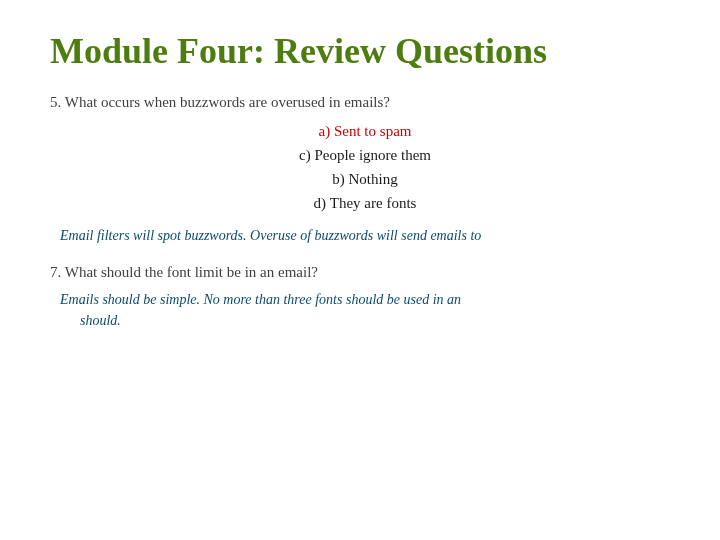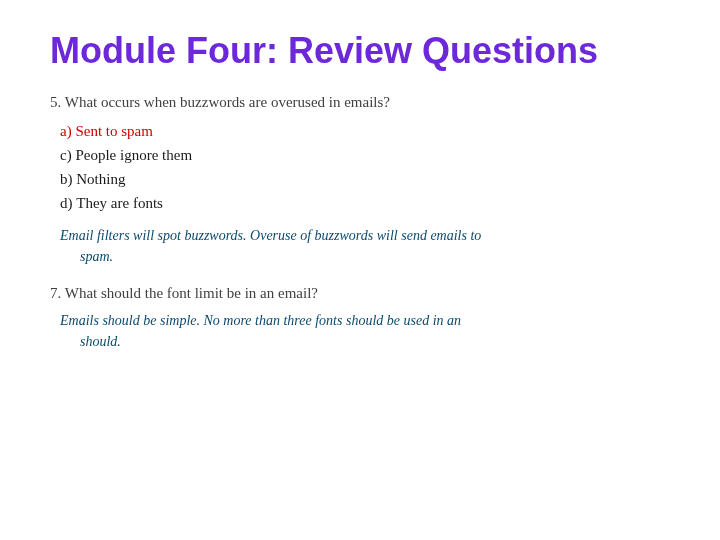--- a/index.html
+++ b/index.html
@@ -19,36 +19,37 @@
     .page {
       width: 720px;
       height: 540px;
       padding: 30px 50px 30px 50px;
       background: #ffffff;
     }
 
     .title {
       font-size: 36px;
       font-weight: bold;
-      color: #6d28d9;
+      color: #4d7c0f;
       margin-bottom: 22px;
-      font-family: Liberation Sans, sans-serif;
+      font-family: Liberation Serif, serif;
     }
 
     .question {
       font-size: 15px;
       color: #404040;
       margin-bottom: 8px;
       font-family: 'Times New Roman', Times, serif;
     }
 
     .options-list {
       list-style: none;
       margin-bottom: 10px;
       padding-left: 10px;
+      text-align: center;
     }
 
     .options-list li {
       font-size: 15px;
       color: #1a1a1a;
       line-height: 1.6;
       font-family: 'Times New Roman', Times, serif;
     }
 
     .option-a {
@@ -104,21 +105,20 @@
     <li>
       <span class="option-b">b)&nbsp;</span><span class="option-b">Nothing</span>
     </li>
     <li>
       <span class="option-d">d)&nbsp;</span><span class="option-d">They are fonts</span>
     </li>
   </ul>
 
   <div class="explanation">
     <span>Email filters will spot buzzwords. Overuse of buzzwords will send emails to</span>
-    <span class="indent">spam.</span>
   </div>
 
   <div class="question section-gap">7. What should the font limit be in an email?</div>
 
 
   <div class="explanation">
     <span>Emails should be simple. No more than three fonts should be used in an</span>
     <span class="indent">should.</span>
   </div>
 </div>

